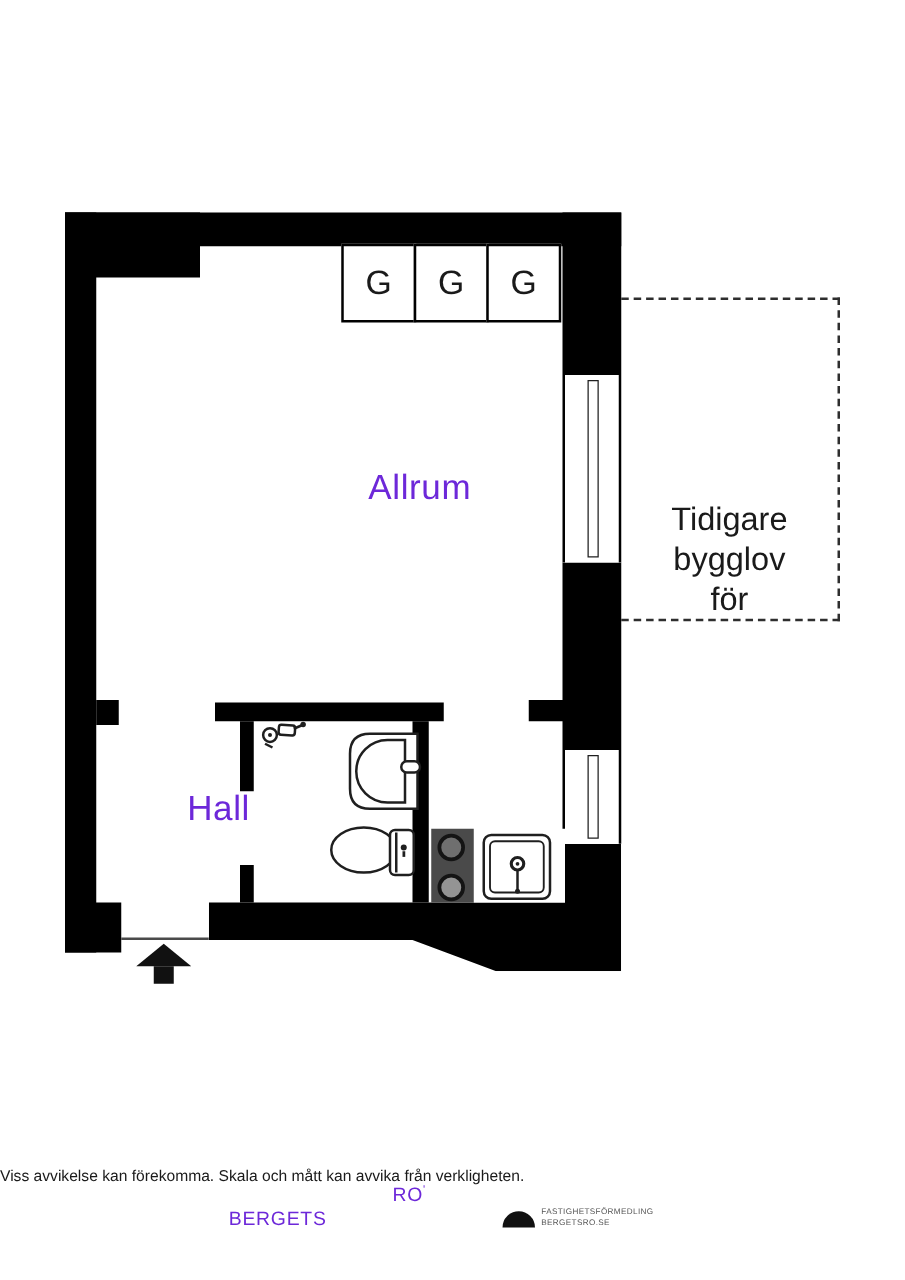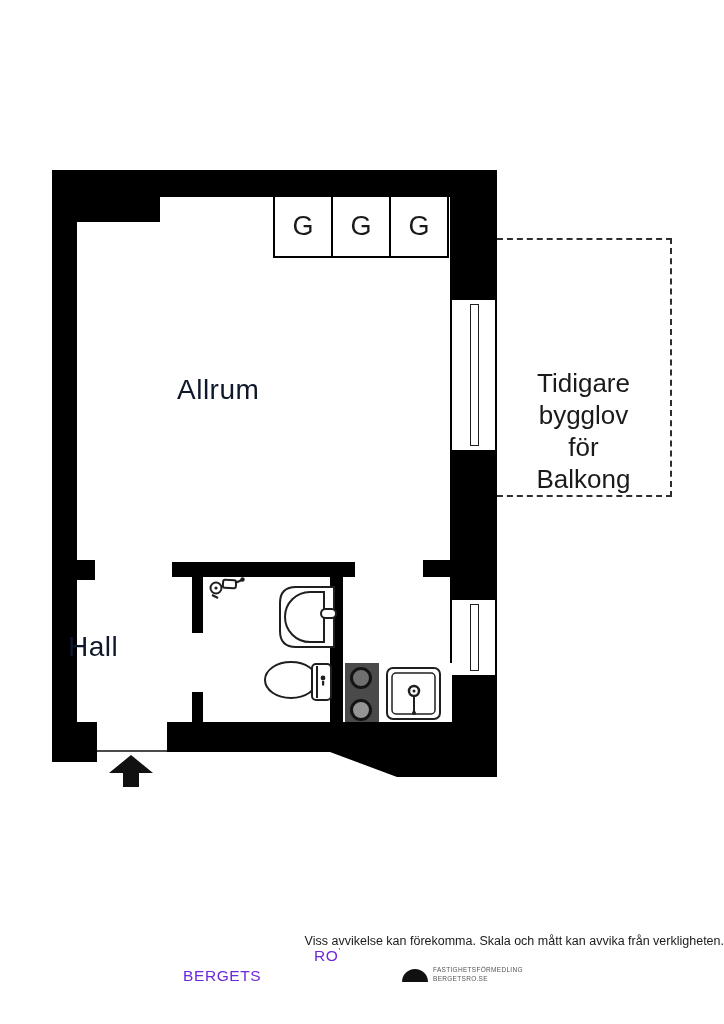--- a/index.html
+++ b/index.html
@@ -5,21 +5,21 @@
   html,body{margin:0;padding:0;}
   body{
     width:724px;height:1024px;position:relative;background:#ffffff;
     font-family:"Liberation Sans", sans-serif;color:#111;
     overflow:hidden;
   }
   .abs{position:absolute;}
   .wall{position:absolute;background:#000;}
   
   .room-label{
-    position:absolute;font-size:28px;color:#0f172a;text-align:left;
+    position:absolute;font-size:28px;color:#6d28d9;text-align:right;
     white-space:nowrap;letter-spacing:0.5px;
   }
   
   .closet-row{position:absolute;left:273px;top:195px;width:179px;height:63px;display:flex;}
   .closet{
     width:60px;height:63px;border:2px solid #000;box-sizing:border-box;background:#fff;
     display:flex;align-items:center;justify-content:center;
     font-size:27px;color:#1a1a1a;
   }
   .closet + .closet{margin-left:-2px;}
@@ -41,21 +41,21 @@
   .balcony div{font-size:26px;line-height:32px;color:#1a1a1a;text-align:center;}
   
   .stove{position:absolute;left:345px;top:663px;width:34px;height:59px;background:#4a4a4a;}
   .burner{position:absolute;width:22px;height:22px;border-radius:50%;
     border:3px solid #141414;box-sizing:border-box;}
   .burner.b1{left:5px;top:4px;background:#6f6f6f;}
   .burner.b2{left:5px;top:36px;background:#949494;}
   .counter{position:absolute;left:379px;top:663px;width:73px;height:59px;background:#fff;}
   .threshold{position:absolute;left:97px;top:750px;width:70px;height:2px;background:#4a4a4a;}
   
-  .disclaimer{position:absolute;left:0;top:934px;width:724px;text-align:right;
+  .disclaimer{position:absolute;left:0;top:934px;width:724px;text-align:left;
     font-size:12.5px;color:#1a1a1a;}
   .brand-word{position:absolute;font-size:15.5px;letter-spacing:0.6px;color:#6d28d9;}
   .brand-tick{font-size:9px;vertical-align:7px;letter-spacing:0;}
   .dome{position:absolute;left:402px;top:969px;width:26px;height:13px;background:#111;
     border-radius:26px 26px 0 0;}
   .agency{position:absolute;left:433px;top:966px;font-size:6.5px;line-height:8.5px;
     color:#555;letter-spacing:0.3px;}
   svg{position:absolute;overflow:visible;}
 </style>
 </head>
@@ -83,37 +83,36 @@
     <div class="glass"></div>
   </div>
   <div class="window" style="top:600px;height:75px;">
     <div class="glass"></div>
   </div>
 
   <div class="balcony">
     <div>Tidigare</div>
     <div>bygglov</div>
     <div>för</div>
-    <div>Balkong</div>
   </div>
 
   <div class="closet-row">
     <div class="closet">
         <span>G</span>
       </div>
     <div class="closet">
         <span>G</span>
       </div>
     <div class="closet">
         <span>G</span>
       </div>
   </div>
 
   <div class="room-label" style="left:177px;top:374px;width:200px;">Allrum</div>
-  <div class="room-label" style="left:68px;top:631px;width:100px;">Hall</div>
+  <div class="room-label" style="left:100px;top:631px;width:100px;">Hall</div>
 
   <svg style="left:208px;top:575px;" width="38" height="26" viewBox="0 0 38 26">
     <g fill="none" stroke="#1f1f1f" stroke-width="2">
       <circle cx="8" cy="13" r="5.5" fill="#fff"></circle>
       <circle cx="8" cy="13" r="1.6" fill="#1f1f1f" stroke="none"></circle>
       <rect x="15" y="5" width="13" height="8" rx="2" fill="#fff" transform="rotate(4 21 9)"></rect>
       <line x1="27" y1="8" x2="34" y2="5"></line>
       <circle cx="34.5" cy="4.5" r="2.2" fill="#1f1f1f" stroke="none"></circle>
       <line x1="4" y1="20" x2="10" y2="23"></line>
     </g>

